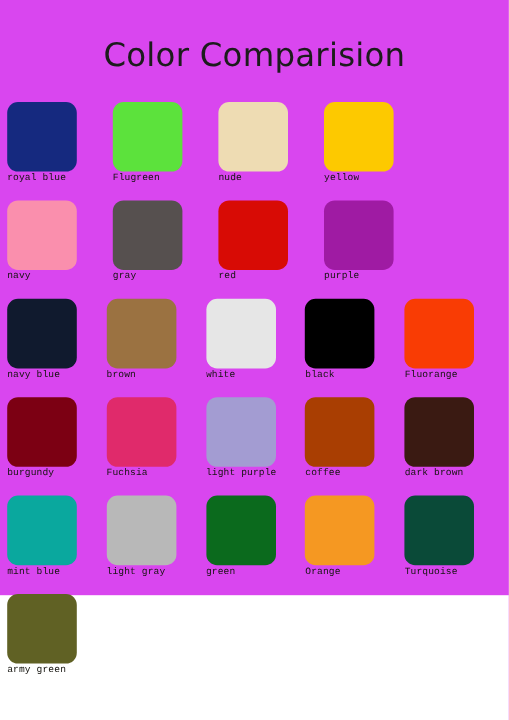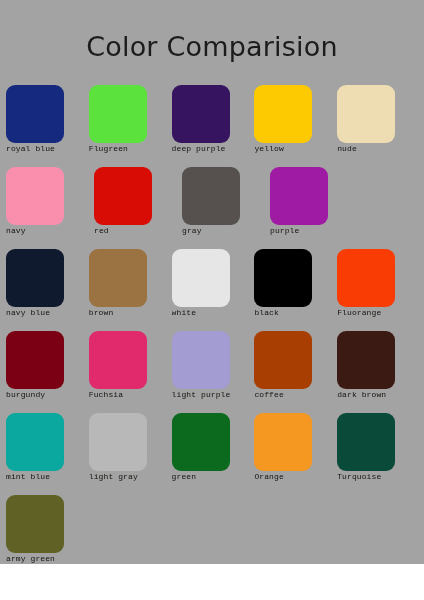--- a/index.html
+++ b/index.html
@@ -9,22 +9,22 @@
   body {
     width: 424px;
     height: 600px;
     background: #ffffff;
     font-family: "DejaVu Sans", sans-serif;
     overflow: hidden;
   }
   #page {
     position: relative;
     width: 424px;
-    height: 564px;
-    background: #a3a3a3;
+    height: 496px;
+    background: #d946ef;
     box-sizing: border-box;
   }
   #title {
     position: absolute;
     top: 32px;
     left: 0;
     width: 424px;
     text-align: center;
     font-family: "DejaVu Sans", sans-serif;
     font-size: 27px;
@@ -85,46 +85,42 @@
       <div class="swatch-row">
         <div class="swatch-cell">
           <div class="swatch-chip" title="royal blue" style="background: rgb(21, 41, 127);"></div>
           <div class="swatch-label">royal blue</div>
         </div>
         <div class="swatch-cell">
           <div class="swatch-chip" title="Flugreen" style="background: rgb(92, 226, 60);"></div>
           <div class="swatch-label">Flugreen</div>
         </div>
         <div class="swatch-cell">
-          <div class="swatch-chip" title="deep purple" style="background: rgb(55, 20, 96);"></div>
-          <div class="swatch-label">deep purple</div>
+          <div class="swatch-chip" title="nude" style="background: rgb(238, 220, 179);"></div>
+          <div class="swatch-label">nude</div>
         </div>
         <div class="swatch-cell">
           <div class="swatch-chip" title="yellow" style="background: rgb(253, 201, 0);"></div>
           <div class="swatch-label">yellow</div>
         </div>
-        <div class="swatch-cell">
-          <div class="swatch-chip" title="nude" style="background: rgb(238, 220, 179);"></div>
-          <div class="swatch-label">nude</div>
-        </div>
       </div>
       <div class="swatch-row">
         <div class="swatch-cell">
           <div class="swatch-chip" title="pink" style="background: rgb(250, 143, 173);"></div>
           <div class="swatch-label">navy</div>
         </div>
         <div class="swatch-cell">
+          <div class="swatch-chip" title="gray" style="background: rgb(86, 80, 79);"></div>
+          <div class="swatch-label">gray</div>
+        </div>
+        <div class="swatch-cell">
           <div class="swatch-chip" title="red" style="background: rgb(216, 11, 5);"></div>
           <div class="swatch-label">red</div>
         </div>
         <div class="swatch-cell">
-          <div class="swatch-chip" title="gray" style="background: rgb(86, 80, 79);"></div>
-          <div class="swatch-label">gray</div>
-        </div>
-        <div class="swatch-cell">
           <div class="swatch-chip" title="purple" style="background: rgb(159, 27, 163);"></div>
           <div class="swatch-label">purple</div>
         </div>
       </div>
       <div class="swatch-row">
         <div class="swatch-cell">
           <div class="swatch-chip" title="navy blue" style="background: rgb(16, 26, 46);"></div>
           <div class="swatch-label">navy blue</div>
         </div>
         <div class="swatch-cell">

